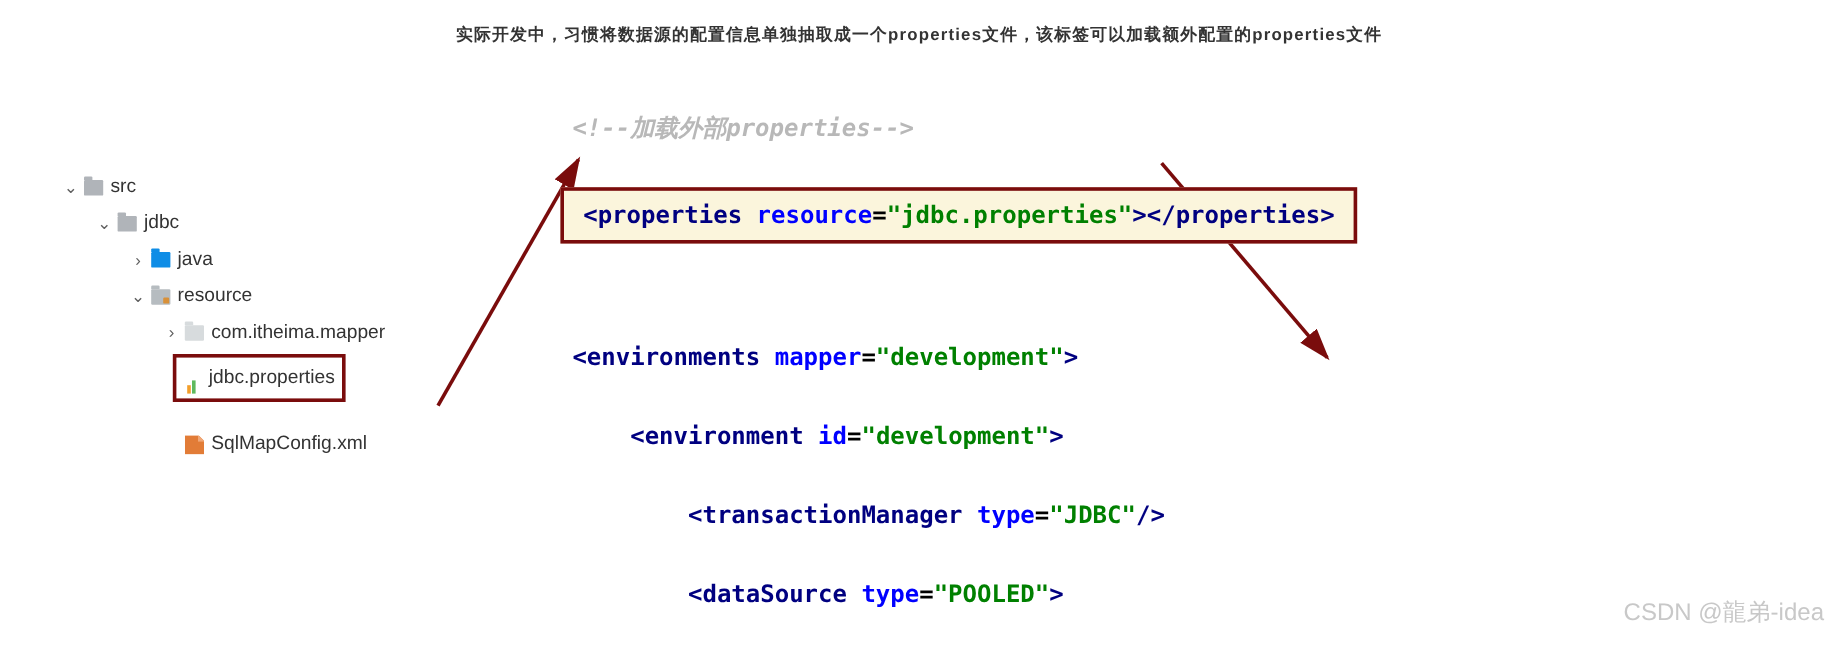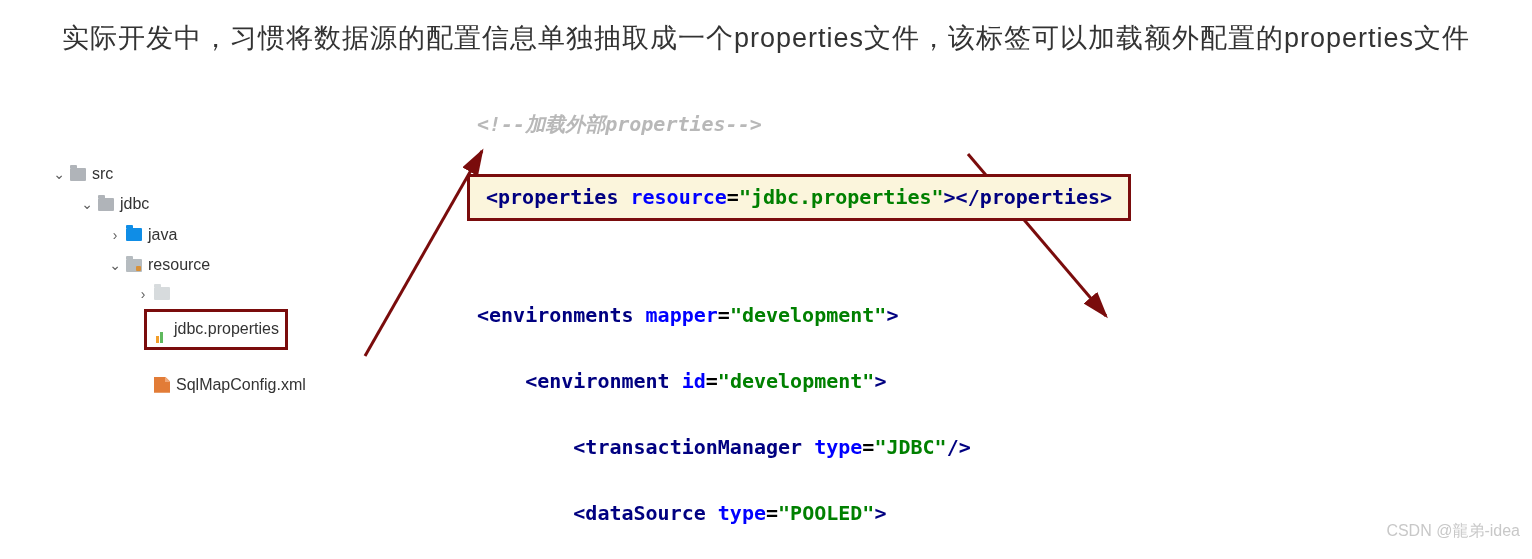--- a/index.html
+++ b/index.html
@@ -1,16 +1,16 @@
 <!DOCTYPE html>
 <html><head>
 <meta charset="utf-8">
 <style>
   body{margin:0;font-family:"Microsoft YaHei",Arial,sans-serif;background:#fff;color:#333;width:1532px}
-  .heading{font-size:27px;font-weight:400;text-align:center;padding:20px 0 10px;letter-spacing:1px}
+  .heading{font-size:14px;font-weight:700;text-align:center;padding:20px 0 10px;letter-spacing:1px}
   .content{position:relative;height:480px}
   .tree{position:absolute;left:52px;top:93px;font-size:16px;line-height:1.9;color:#333}
   .tree-row{display:flex;align-items:center;white-space:nowrap}
   .caret{display:inline-block;width:14px;text-align:center;color:#606060;margin-right:4px;font-size:14px}
   .folder{width:16px;height:13px;background:#b0b4b9;border-radius:1px;display:inline-block;margin-right:6px;position:relative}
   .folder:before{content:"";position:absolute;top:-3px;left:0;width:7px;height:3px;background:#b0b4b9;border-radius:1px 1px 0 0}
   .folder.blue{background:#0f8de6}
   .folder.blue:before{background:#0f8de6}
   .folder.res{background:#b6bcc0}
   .folder.res:before{background:#b6bcc0}
@@ -25,21 +25,21 @@
   .box-file{border:3px solid #7a0c0c;padding:2px 6px;display:inline-flex;align-items:flex-end}
   .code{position:absolute;left:477px;top:9px;font-family:Consolas,monospace;font-size:20px;line-height:33px;font-weight:700;white-space:pre}
   .line{position:relative}
   .comment{color:#b8b8b8;font-style:italic}
   .t{color:#000080}
   .a{color:#0000ff}
   .v{color:#008000}
   .p{color:#000}
   .hlrow{background:#fbf5dc;display:inline-block;border:3px solid #7a0c0c;padding:4px 16px}
   .elbox{background:#e8f0e8;border:3px solid #7a0c0c;padding:2px 4px}
-  .watermark{position:absolute;right:12px;bottom:4px;font-size:16px;color:#c8c8c8}
+  .watermark{position:absolute;right:12px;bottom:4px;font-size:20px;color:#c8c8c8}
   svg.arrows{position:absolute;left:0;top:0;pointer-events:none}
 </style>
 </head>
 <body>
 
 <div class="heading">实际开发中，习惯将数据源的配置信息单独抽取成一个properties文件，该标签可以加载额外配置的properties文件</div>
 
 <div class="content">
 
   <svg class="arrows" width="1532" height="480">
@@ -69,20 +69,21 @@
         <span>java</span>
       </div>
     <div class="tree-row" style="padding-left:56px">
         <span class="caret">⌄</span>
         <span class="folder res"></span>
         <span>resource</span>
       </div>
     <div class="tree-row" style="padding-left:84px">
         <span class="caret">›</span>
         <span class="folder pale"></span>
+        <span>com.itheima.mapper</span>
       </div>
     <div class="tree-row" style="padding-left:92px;margin-top:2px">
         <span class="box-file">
           <span class="file-prop"></span>
           <span>jdbc.properties</span>
         </span>
       </div>
     <div class="tree-row" style="padding-left:102px;margin-top:20px">
         <span class="file-xml"></span>
         <span>SqlMapConfig.xml</span>

